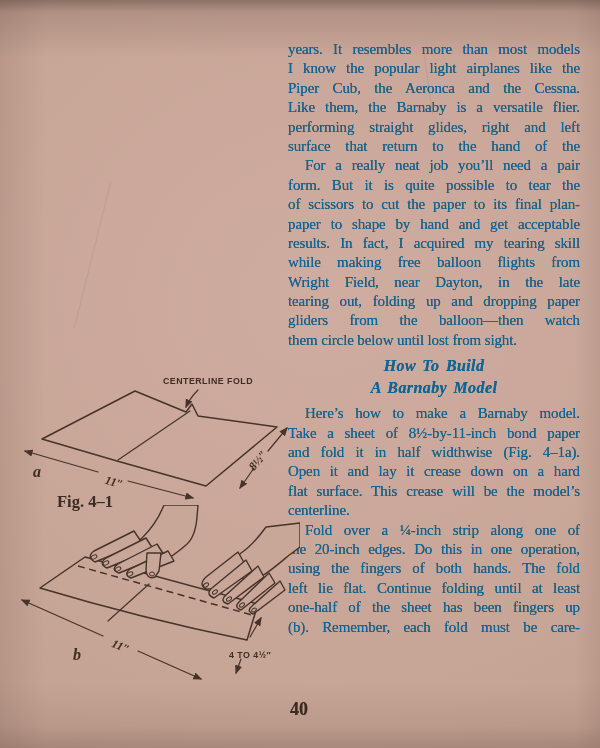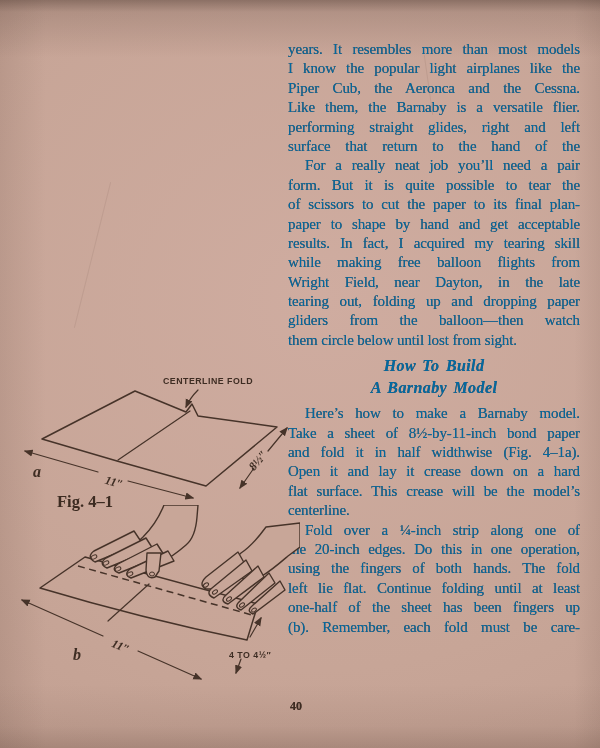--- a/index.html
+++ b/index.html
@@ -22,21 +22,21 @@
   .line{height:19.4px;text-align:justify;text-align-last:justify;white-space:nowrap;overflow:hidden;}
   .line.end{text-align-last:left;}
   .line.ind{padding-left:17px;}
   .heading{
     text-align:center;font-weight:bold;font-style:italic;
     font-size:16px;line-height:21.5px;letter-spacing:.4px;word-spacing:2px;
     margin:5px 0 6px 0;
   }
   .page-num{
     position:absolute;left:290px;top:699px;
-    font-size:12px;font-weight:bold;color:#3c2b21;
+    font-size:18px;font-weight:bold;color:#3c2b21;
     text-shadow:0 0 .6px rgba(60,43,33,.75);
     text-align:center;
   }
   .fig{position:absolute;}
   .fig svg{display:block;}
   .ink-line{stroke:#463329;stroke-width:1.5;fill:none;stroke-linecap:round;stroke-linejoin:round;}
   .ink-thin{stroke:#463329;stroke-width:1.2;fill:none;stroke-linecap:round;stroke-linejoin:round;}
   .ink-dash{stroke:#463329;stroke-width:1.5;fill:none;stroke-dasharray:7 4.5;stroke-linecap:butt;}
   .hand{stroke:#463329;stroke-width:1.4;fill:#c8a698;stroke-linejoin:round;}
   .nail{stroke:#463329;stroke-width:1;fill:#c8a698;}

